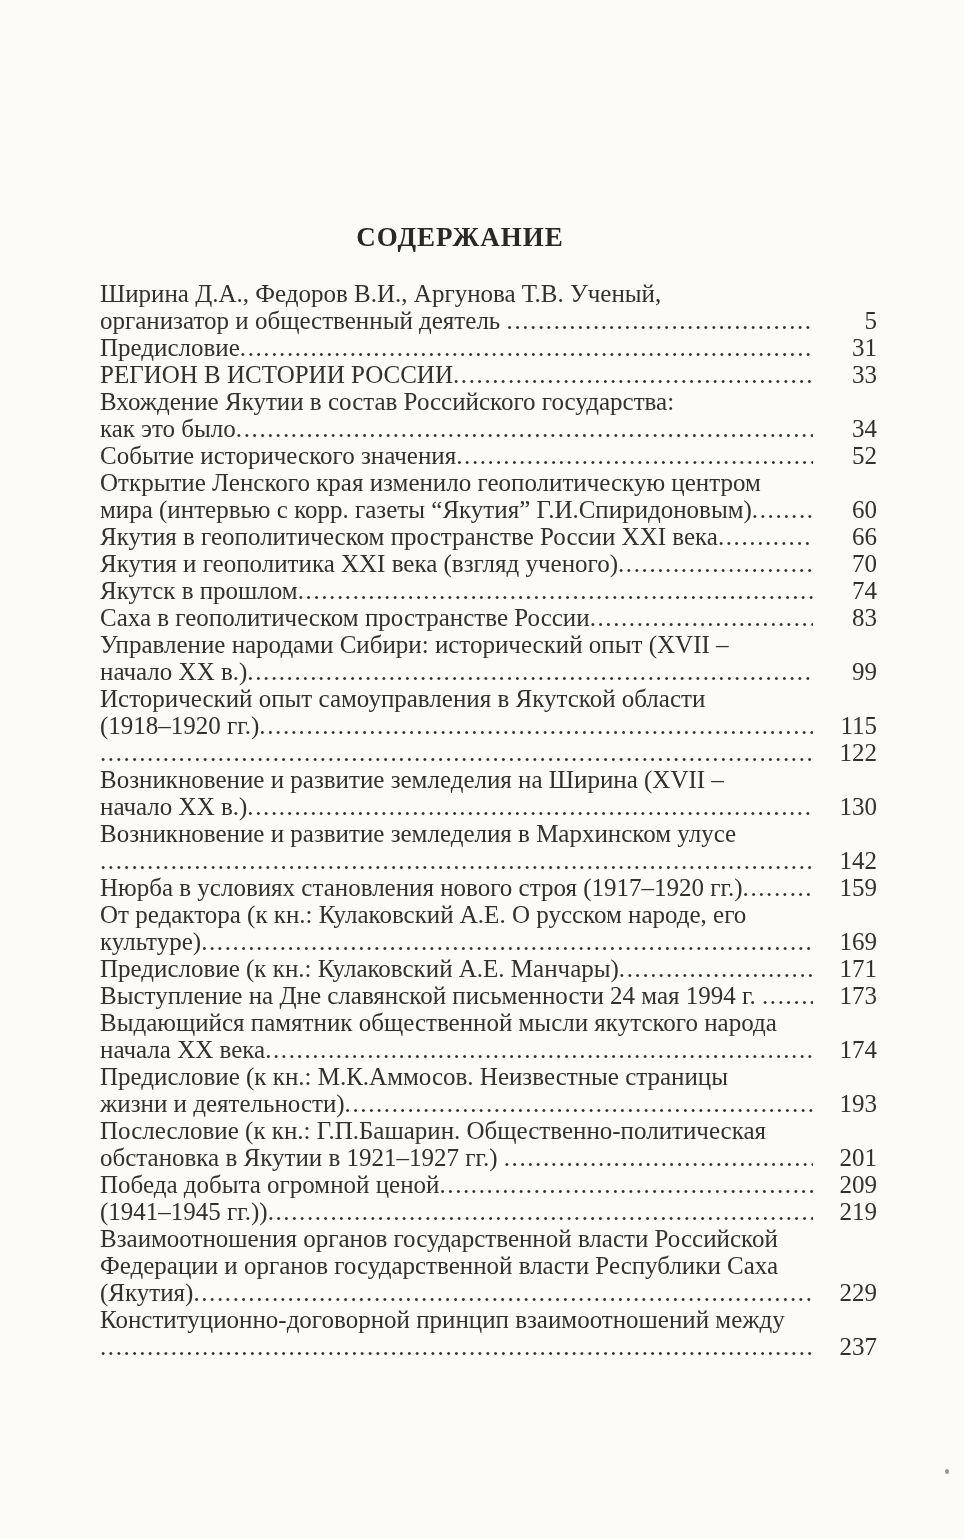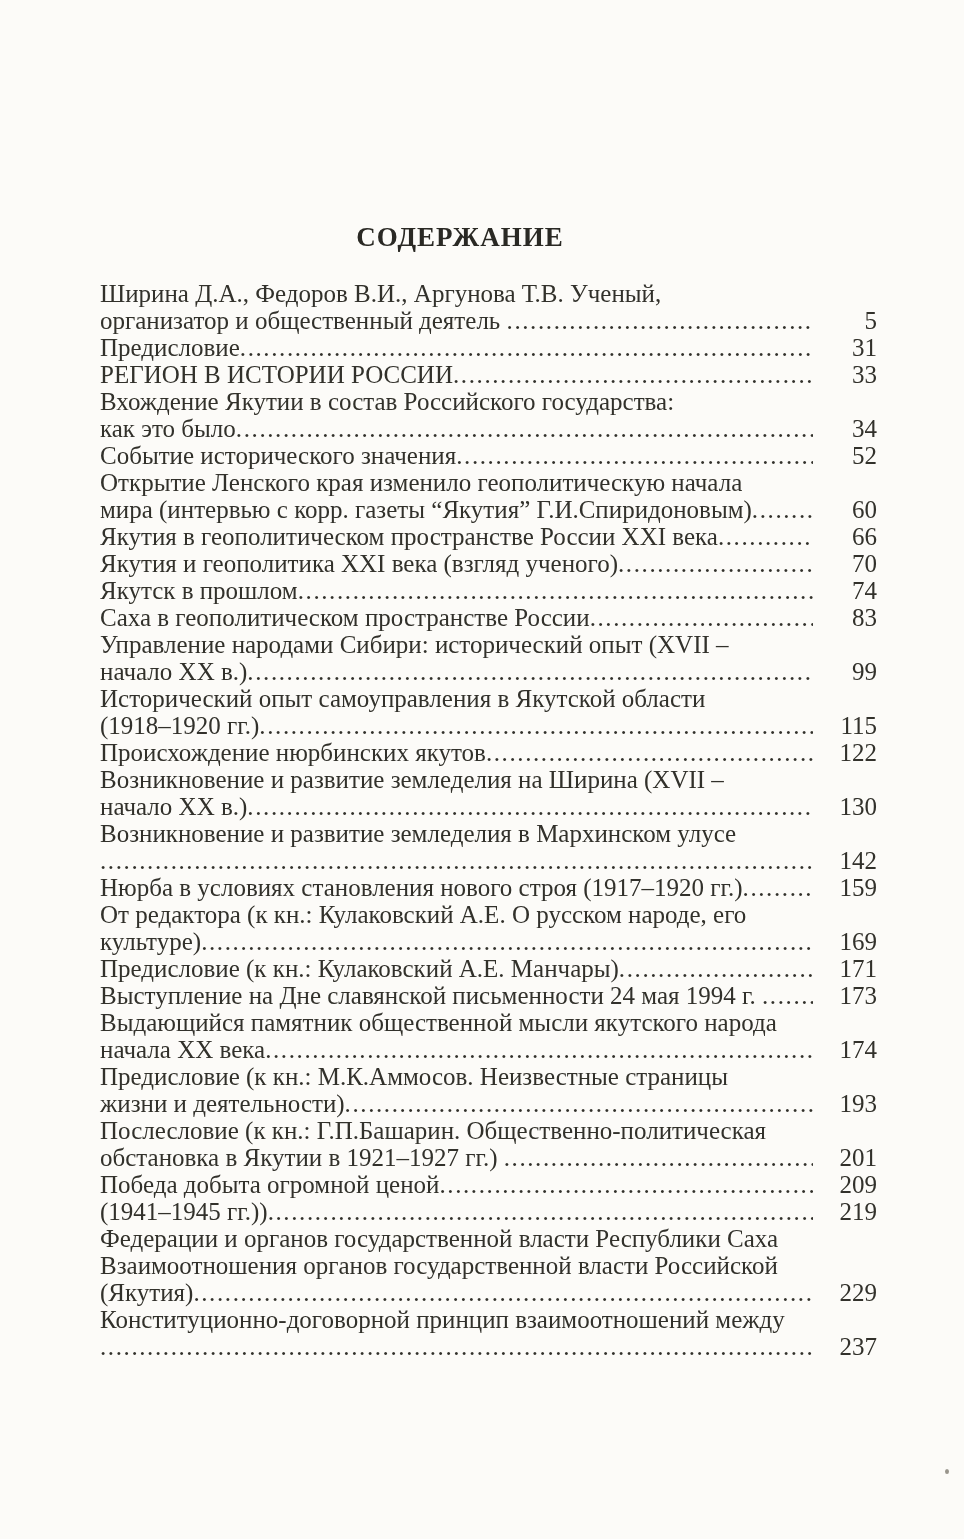--- a/index.html
+++ b/index.html
@@ -88,21 +88,21 @@
         <span class="line-text"><span>как это было</span></span>
         <span class="dots">....................................................................................................................................................................................</span>
         <span class="page-num">34</span>
       </div>
       <div class="toc-line">
         <span class="line-text"><span>Событие исторического значения</span></span>
         <span class="dots">....................................................................................................................................................................................</span>
         <span class="page-num">52</span>
       </div>
       <div class="toc-line">
-        <span class="line-text"><span>Открытие Ленского края изменило геополитическую начала</span></span>
+        <span class="line-text"><span>Открытие Ленского края изменило геополитическую центром</span></span>
       </div>
       <div class="toc-line">
         <span class="line-text"><span>мира (интервью с корр. газеты “Якутия” Г.И.Спиридоновым)</span></span>
         <span class="dots">....................................................................................................................................................................................</span>
         <span class="page-num">60</span>
       </div>
       <div class="toc-line">
         <span class="line-text"><span>Якутия в геополитическом пространстве России XXI века</span></span>
         <span class="dots">....................................................................................................................................................................................</span>
         <span class="page-num">66</span>
@@ -132,21 +132,20 @@
       </div>
       <div class="toc-line">
         <span class="line-text"><span>Исторический опыт самоуправления в Якутской области</span></span>
       </div>
       <div class="toc-line">
         <span class="line-text"><span>(1918–1920 гг.)</span></span>
         <span class="dots">....................................................................................................................................................................................</span>
         <span class="page-num">115</span>
       </div>
       <div class="toc-line">
-        <span class="line-text"><span>Происхождение нюрбинских якутов</span></span>
         <span class="dots">....................................................................................................................................................................................</span>
         <span class="page-num">122</span>
       </div>
       <div class="toc-line">
         <span class="line-text"><span>Возникновение и развитие земледелия на Ширина (XVII –</span></span>
       </div>
       <div class="toc-line">
         <span class="line-text"><span>начало XX в.)</span></span>
         <span class="dots">....................................................................................................................................................................................</span>
         <span class="page-num">130</span>
@@ -209,24 +208,24 @@
         <span class="line-text"><span>Победа добыта огромной ценой</span></span>
         <span class="dots">....................................................................................................................................................................................</span>
         <span class="page-num">209</span>
       </div>
       <div class="toc-line">
         <span class="line-text"><span>(1941–1945 гг.))</span></span>
         <span class="dots">....................................................................................................................................................................................</span>
         <span class="page-num">219</span>
       </div>
       <div class="toc-line">
+        <span class="line-text"><span>Взаимоотношения органов государственной власти Российской</span></span>
+      </div>
+      <div class="toc-line">
         <span class="line-text"><span>Федерации и органов государственной власти Республики Саха</span></span>
-      </div>
-      <div class="toc-line">
-        <span class="line-text"><span>Взаимоотношения органов государственной власти Российской</span></span>
       </div>
       <div class="toc-line">
         <span class="line-text"><span>(Якутия)</span></span>
         <span class="dots">....................................................................................................................................................................................</span>
         <span class="page-num">229</span>
       </div>
       <div class="toc-line">
         <span class="line-text"><span>Конституционно-договорной принцип взаимоотношений между</span></span>
       </div>
       <div class="toc-line">

